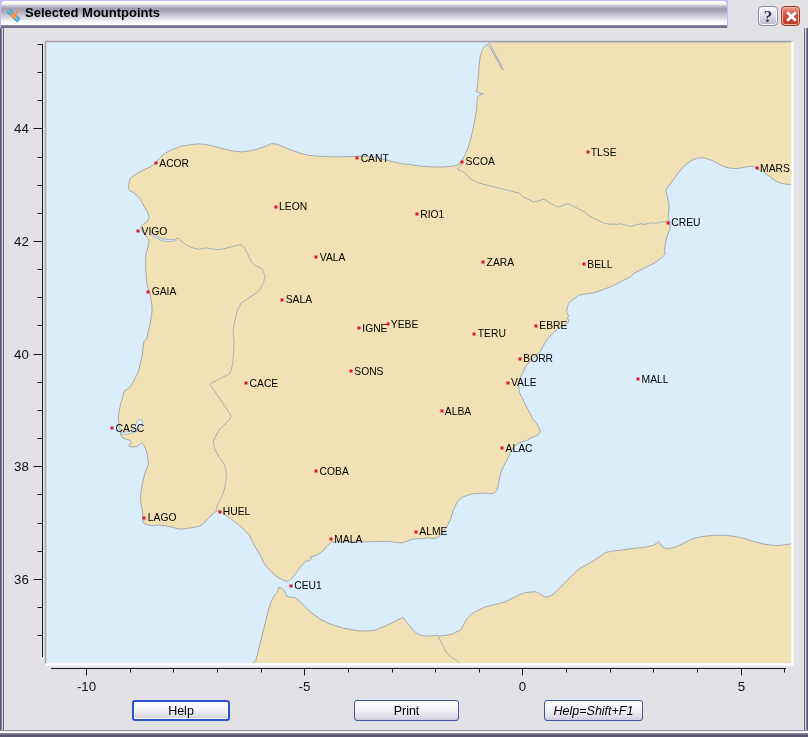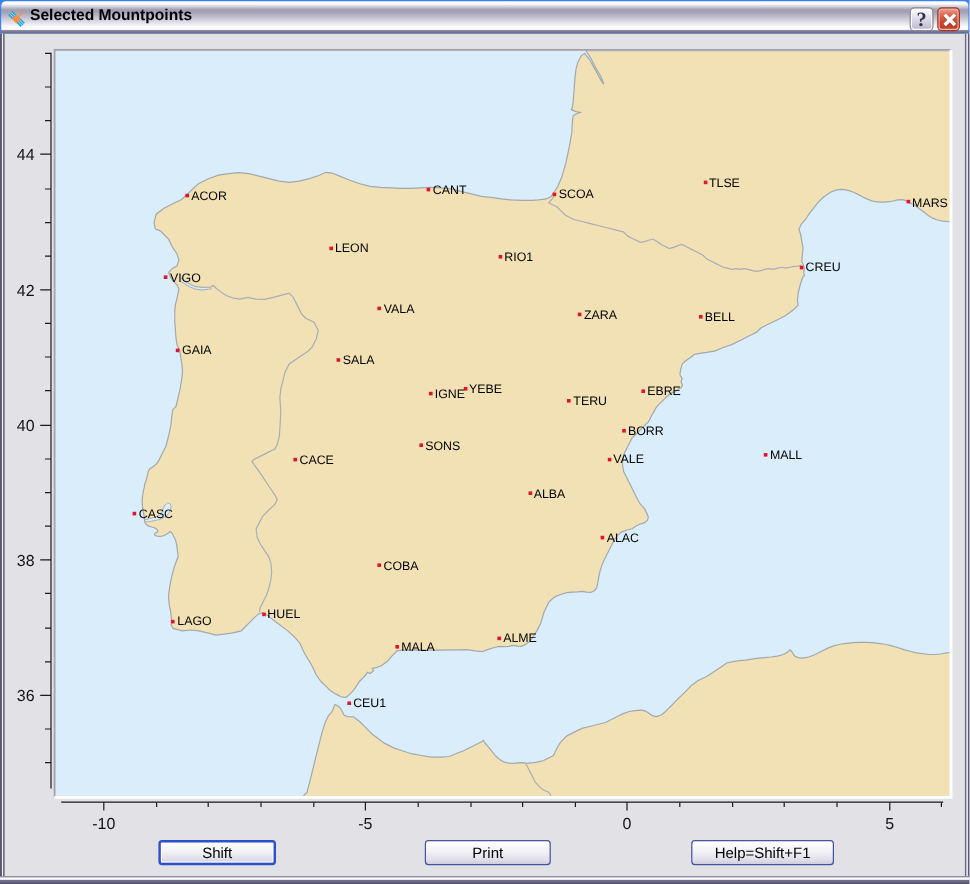--- a/index.html
+++ b/index.html
@@ -1,36 +1,36 @@
 <!DOCTYPE html>
 <html><head><meta charset="utf-8"><style>
 html,body{margin:0;padding:0;width:808px;height:737px;overflow:hidden;}
 body{font-family:"Liberation Sans",sans-serif;position:relative;background:#e2e1e6;}
 #title,.pushbtn,svg{filter:opacity(0.999);}
-#titlebar{position:absolute;left:0;top:0;width:808px;height:28px;background:#3b82f6;}
+#titlebar{position:absolute;left:0;top:0;width:728px;height:28px;background:#c4b5fd;}
 #titlebarInner{position:absolute;left:1px;top:1px;right:1px;height:27px;border-radius:4px 4px 0 0;
  background:linear-gradient(180deg,
   #ffffff 0%,#fcfcfd 8%,
   #a3a0b4 26%,#a3a0b4 33%,
   #f1f1f5 74%,#fafafc 78%,#fdfdfe 87%,
   #8f8ca2 90.5%,#716e89 95%,#716e89 100%);}
 #title{position:absolute;left:25px;top:5px;font-size:13px;font-weight:bold;color:#000;letter-spacing:0px;}
 #bleft{position:absolute;left:0;top:28px;width:4px;height:703px;background:linear-gradient(90deg,#5b5875 0%,#5b5875 30%,#8b88a1 38%,#f8f8fa 45%,#f8f8fa 58%,#b5b3c2 66%,#6e6b86 72%,#6e6b86 90%,#a5a2b6 100%);}
 #bright{position:absolute;right:0;top:28px;width:4px;height:703px;background:linear-gradient(270deg,#5b5875 0%,#5b5875 30%,#8b88a1 38%,#f8f8fa 45%,#f8f8fa 58%,#b5b3c2 66%,#6e6b86 72%,#6e6b86 90%,#a5a2b6 100%);}
 #bbottom{position:absolute;left:0;top:730px;width:808px;height:7px;background:linear-gradient(180deg,#908da5 0%,#908da5 12%,#fafafa 22%,#fafafa 40%,#716e8a 52%,#716e8a 72%,#55526d 80%,#5a5774 100%);}
 .tbtn{position:absolute;top:6px;width:20px;height:20px;border-radius:4px;box-sizing:border-box;}
 #helpbtn{left:758px;border:1px solid #8a87a0;background:linear-gradient(180deg,#ffffff 0%,#dddbe7 50%,#b9b6cc 100%);box-shadow:inset 0 0 0 1px #fff;}
 #closebtn{left:781px;width:19px;border:1px solid #9e3726;background:linear-gradient(180deg,#f2a58f 0%,#dc6a55 28%,#cc4330 65%,#c03a26 100%);box-shadow:inset 0 0 0 1px #eebba8;}
 #closebtn svg{position:absolute;left:3px;top:3px;}
 .pushbtn{position:absolute;top:700px;height:21px;box-sizing:border-box;border-radius:3px;
  background:linear-gradient(180deg,#ffffff 0%,#f2f2f7 45%,#e0deea 82%,#d0cdde 100%);
  font-size:12.5px;color:#000;text-align:center;line-height:21px;}
 #btnclose{left:132px;width:98px;border:2px solid #2e50c8;box-shadow:inset 0 0 0 1px #fff;line-height:19px;}
 #btnprint{left:354px;width:105px;border:1px solid #44549e;}
-#btnhelp{left:576px;width:119px;border:1px solid #44549e;}
+#btnhelp{left:544px;width:99px;border:1px solid #44549e;font-style:italic;}
 </style></head>
 <body>
 <svg width="808" height="737" viewBox="0 0 808 737" style="position:absolute;left:0;top:0;filter:opacity(0.999);">
 <defs>
       <clipPath id="cv">
         <rect x="46.5" y="42.5" width="745.0" height="621.0"></rect>
       </clipPath>
     </defs>
 <rect x="46.5" y="42.5" width="745.0" height="621.0" fill="#d9edfa"></rect>
 <g clip-path="url(#cv)">
@@ -182,15 +182,15 @@
  <div class="tbtn" id="closebtn">
   <svg width="13" height="13">
         <path d="M2.2,2.5 L10.8,11.1 M10.8,2.5 L2.2,11.1" stroke="#6b5046" stroke-width="3.8" opacity="0.55"></path>
         <path d="M2.2,2.2 L10.8,10.8 M10.8,2.2 L2.2,10.8" stroke="#fff" stroke-width="2.9"></path>
       </svg>
  </div>
 </div>
 <div id="bleft"></div>
 <div id="bright"></div>
 <div id="bbottom"></div>
-<div class="pushbtn" id="btnclose">Shift</div>
+<div class="pushbtn" id="btnclose">Help</div>
 <div class="pushbtn" id="btnprint">Print</div>
 <div class="pushbtn" id="btnhelp">Help=Shift+F1</div>
 
 </body></html>

